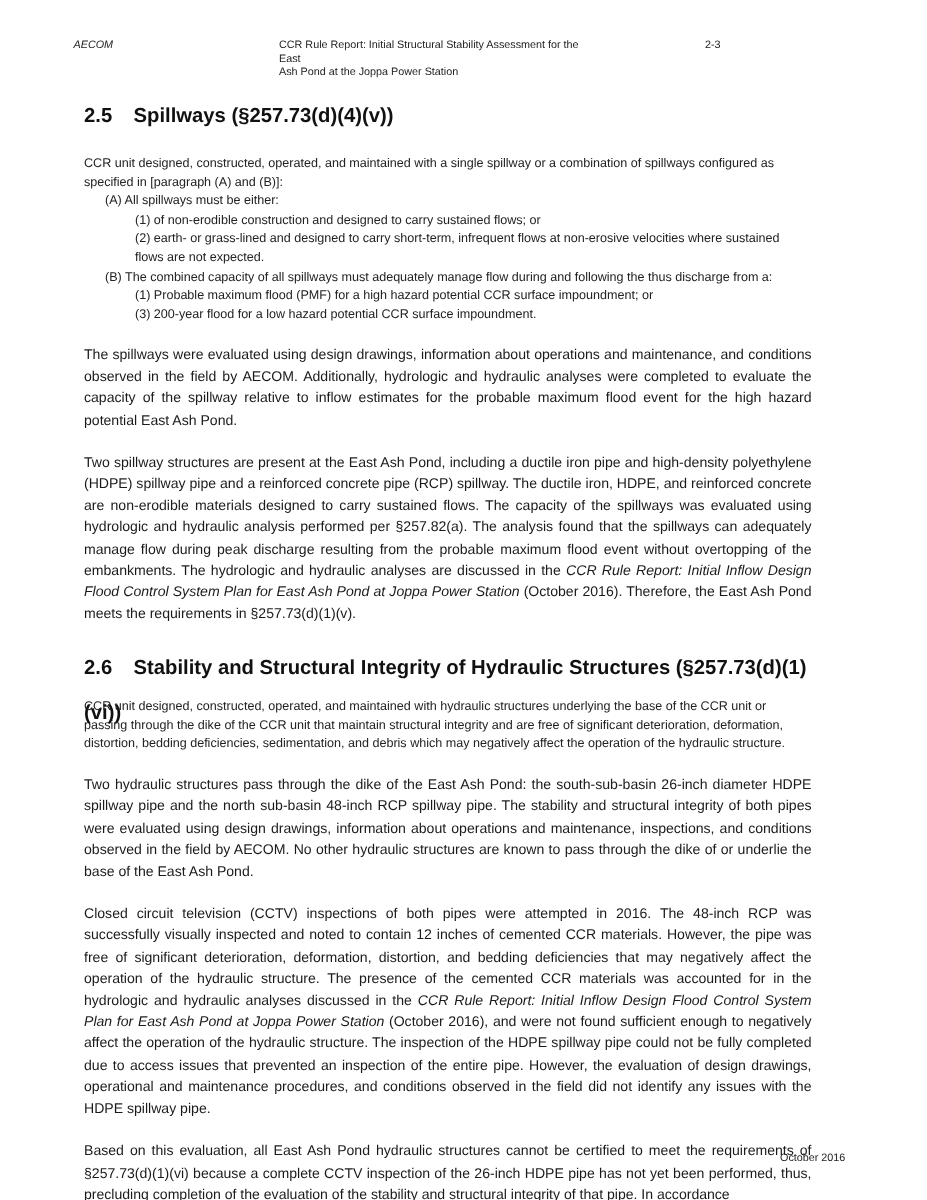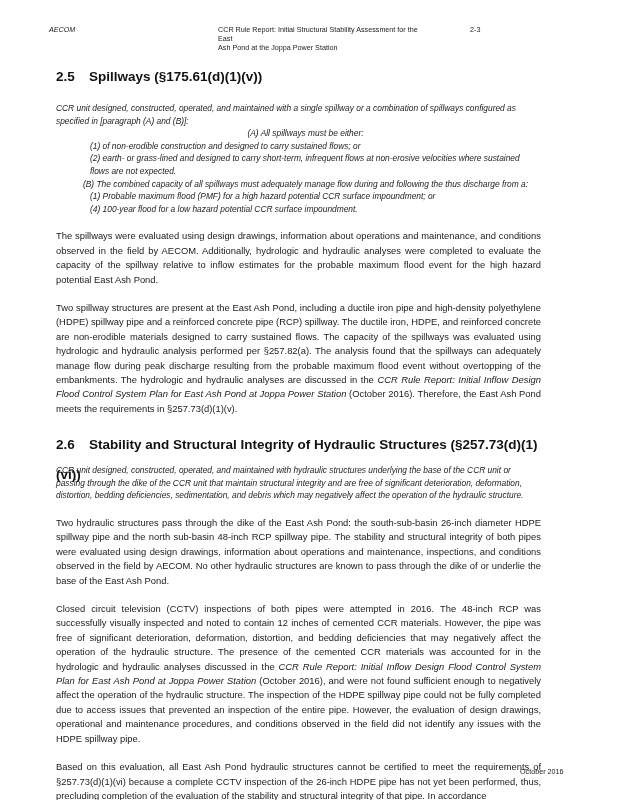--- a/index.html
+++ b/index.html
@@ -2,55 +2,55 @@
 <html><head>
   <meta charset="utf-8">
   <style>
     html, body { margin: 0; padding: 0; background: #ffffff; }
     body {
       width: 618px; height: 800px; position: relative; overflow: hidden;
       font-family: "Liberation Sans", sans-serif; color: #111;
     }
     .hdr { position: absolute; top: 25px; font-size: 7.2px; color: #222; line-height: 9px; }
     .hdr-left { left: 49px; font-style: italic; }
-    .hdr-center { left: 186px; width: 200px; margin-left: 32px; }
+    .hdr-center { left: 186px; width: 200px; }
     .hdr-right { left: 470px; text-align: right; }
     .content { position: absolute; left: 56px; top: 62px; width: 485px; }
     h2 { font-size: 13.5px; font-weight: bold; margin: 0; height: 30px; line-height: 30px; color: #111; }
     h2 .num { display: inline-block; width: 33px; }
-    .req { font-style: italic; font-size: 8.4px; line-height: 12.6px; color: #222; margin: 0; }
-    .req .l1 { padding-left: 14px; text-align: center; }
+    .req { font-size: 8.4px; line-height: 12.6px; color: #222; margin: 0; }
+    .req .l1 { padding-left: 14px; }
     .req .l2 { padding-left: 34px; }
     p.body { font-size: 9.4px; line-height: 14.4px; text-align: justify; margin: 0; color: #1a1a1a; }
     .gap { height: 14px; }
     .gap-s { height: 10px; }
     em { font-style: italic; }
     .footer { position: absolute; left: 520px; top: 767px; font-size: 7.2px; color: #222; }
   </style>
 </head>
 <body>
 
 <div class="hdr hdr-left">AECOM</div>
 <div class="hdr hdr-center">
   <div>CCR Rule Report: Initial Structural Stability Assessment for the East</div>
   <div>Ash Pond at the Joppa Power Station</div>
 </div>
 <div class="hdr hdr-right">2-3</div>
 
 <div class="content">
-  <h2><span class="num">2.5</span><span>Spillways (§175.61(d)(1)(v))</span></h2>
+  <h2><span class="num">2.5</span><span>Spillways (§257.73(d)(4)(v))</span></h2>
   <div class="gap-s"></div>
   <div class="req">
     <div>CCR unit designed, constructed, operated, and maintained with a single spillway or a combination of spillways configured as specified in [paragraph (A) and (B)]:</div>
     <div class="l1">(A) All spillways must be either:</div>
     <div class="l2">(1) of non-erodible construction and designed to carry sustained flows; or</div>
     <div class="l2">(2) earth- or grass-lined and designed to carry short-term, infrequent flows at non-erosive velocities where sustained flows are not expected.</div>
     <div class="l1">(B) The combined capacity of all spillways must adequately manage flow during and following the thus discharge from a:</div>
     <div class="l2">(1) Probable maximum flood (PMF) for a high hazard potential CCR surface impoundment; or</div>
-    <div class="l2">(4) 100-year flood for a low hazard potential CCR surface impoundment.</div>
+    <div class="l2">(3) 200-year flood for a low hazard potential CCR surface impoundment.</div>
   </div>
   <div class="gap"></div>
   <p class="body">The spillways were evaluated using design drawings, information about operations and maintenance, and conditions observed in the field by AECOM. Additionally, hydrologic and hydraulic analyses were completed to evaluate the capacity of the spillway relative to inflow estimates for the probable maximum flood event for the high hazard potential East Ash Pond.</p>
   <div class="gap"></div>
   <p class="body"><span>Two spillway structures are present at the East Ash Pond, including a ductile iron pipe and high-density polyethylene (HDPE) spillway pipe and a reinforced concrete pipe (RCP) spillway. The ductile iron, HDPE, and reinforced concrete are non-erodible materials designed to carry sustained flows. The capacity of the spillways was evaluated using hydrologic and hydraulic analysis performed per §257.82(a). The analysis found that the spillways can adequately manage flow during peak discharge resulting from the probable maximum flood event without overtopping of the embankments. The hydrologic and hydraulic analyses are discussed in the </span><em>CCR Rule Report: Initial Inflow Design Flood Control System Plan for East Ash Pond at Joppa Power Station</em><span> (October 2016). Therefore, the East Ash Pond meets the requirements in §257.73(d)(1)(v).</span></p>
   <div class="gap"></div>
 
   <h2><span class="num">2.6</span><span>Stability and Structural Integrity of Hydraulic Structures (§257.73(d)(1)(vi))</span></h2>
   <div class="gap-s" style="height:4px"></div>
   <div class="req">CCR unit designed, constructed, operated, and maintained with hydraulic structures underlying the base of the CCR unit or passing through the dike of the CCR unit that maintain structural integrity and are free of significant deterioration, deformation, distortion, bedding deficiencies, sedimentation, and debris which may negatively affect the operation of the hydraulic structure.</div>

